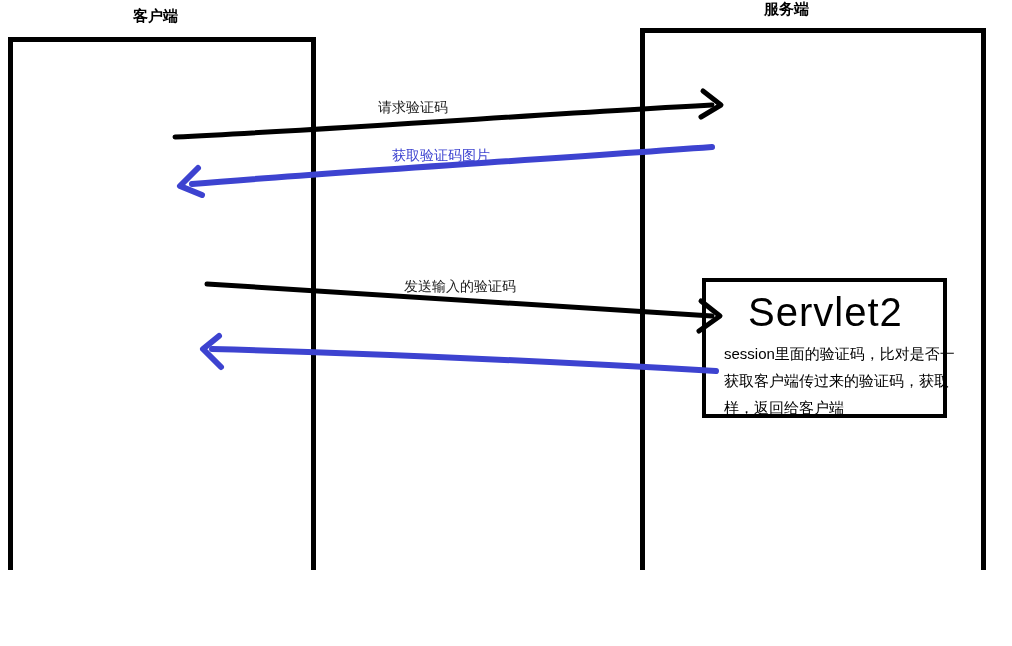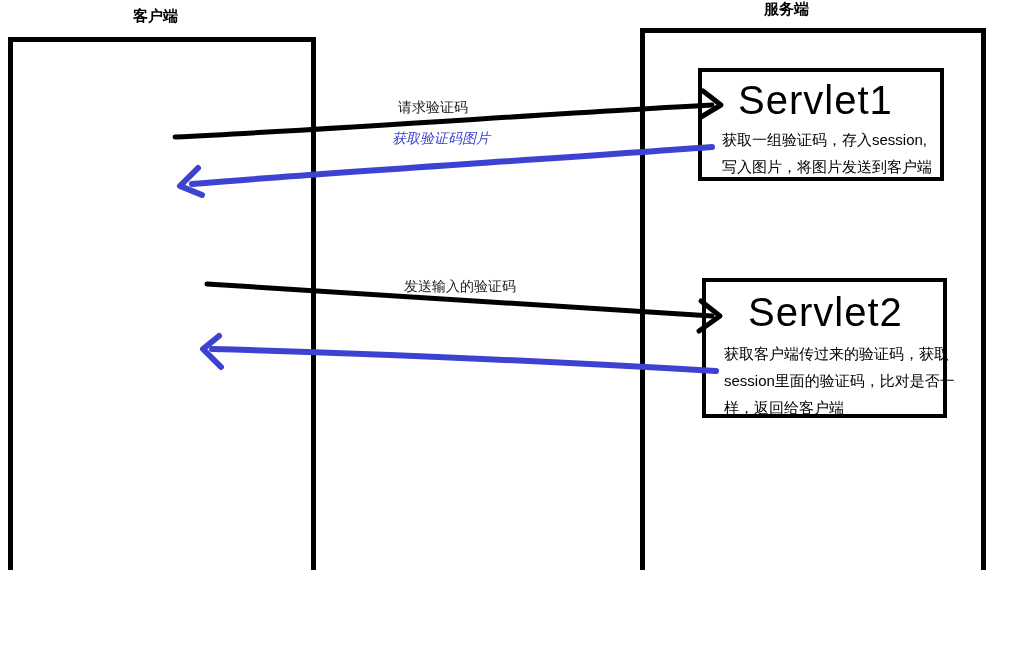--- a/index.html
+++ b/index.html
@@ -25,22 +25,22 @@
   .servlet1-box .servlet-desc{left:20px;top:54px;}
   .servlet2-box .servlet-desc{left:18px;top:58px;}
 
   svg.overlay{position:absolute;left:0;top:0;z-index:3;}
   .stroke-black{stroke:var(--line-black,#000);stroke-width:5;fill:none;stroke-linecap:round;stroke-linejoin:round;}
   .stroke-blue{stroke:var(--line-blue,#3d43d0);stroke-width:6;fill:none;stroke-linecap:round;stroke-linejoin:round;}
 
   .arrow-label{position:absolute;font-size:14px;white-space:nowrap;z-index:4;}
   .arrow-label.black{color:#1a1a1a;}
   .arrow-label.blue{color:var(--line-blue,#3d43d0);}
-  .lbl-1{left:398px;top:99px;text-align:right;}
-  .lbl-2{left:392px;top:130px;font-style:italic;}
+  .lbl-1{left:378px;top:99px;text-align:right;}
+  .lbl-2{left:392px;top:147px;}
   .lbl-3{left:404px;top:278px;}
   .lbl-4{left:412px;top:339px;}
 
   .watermark{position:absolute;z-index:5;white-space:nowrap;}
   .wm-url{left:744px;top:615px;font-family:"Liberation Serif","DejaVu Serif",serif;
           font-size:14px;letter-spacing:3px;color:var(--wm-light,#d2d2d2);}
   .wm-community{left:868px;top:612px;font-family:"DejaVu Serif","Liberation Serif",serif;
           font-size:21px;color:var(--wm-dark,#8f8f8f);text-align:center;}
 </style>
 </head>
@@ -66,33 +66,26 @@
     <path class="stroke-black" d="M701,301 L720,316 L699,331"></path>
 
     <path class="stroke-blue" d="M716,371 C560,362 360,353 212,349"></path>
     <path class="stroke-blue" d="M219,336 L203,349 L221,367"></path>
   </svg>
 
   <div class="arrow-label black lbl-1">请求验证码</div>
   <div class="arrow-label blue lbl-2">获取验证码图片</div>
   <div class="arrow-label black lbl-3">发送输入的验证码</div>
 
-  <div class="servlet-box servlet1-box">
-    <div class="servlet-title">Servlet1</div>
-    <div class="servlet-desc">
-      <div>获取一组验证码，存入session,</div>
-      <div>写入图片，将图片发送到客户端</div>
-    </div>
-  </div>
 
   <div class="servlet-box servlet2-box">
     <div class="servlet-title">Servlet2</div>
     <div class="servlet-desc">
+      <div>session里面的验证码，比对是否一</div>
       <div>获取客户端传过来的验证码，获取</div>
-      <div>session里面的验证码，比对是否一</div>
       <div>样，返回给客户端</div>
     </div>
   </div>
 
   <div class="watermark wm-url">http://blog</div>
   <div class="watermark wm-community">@稀土掘金技术社区</div>
 
 </div>
 
 </body></html>

